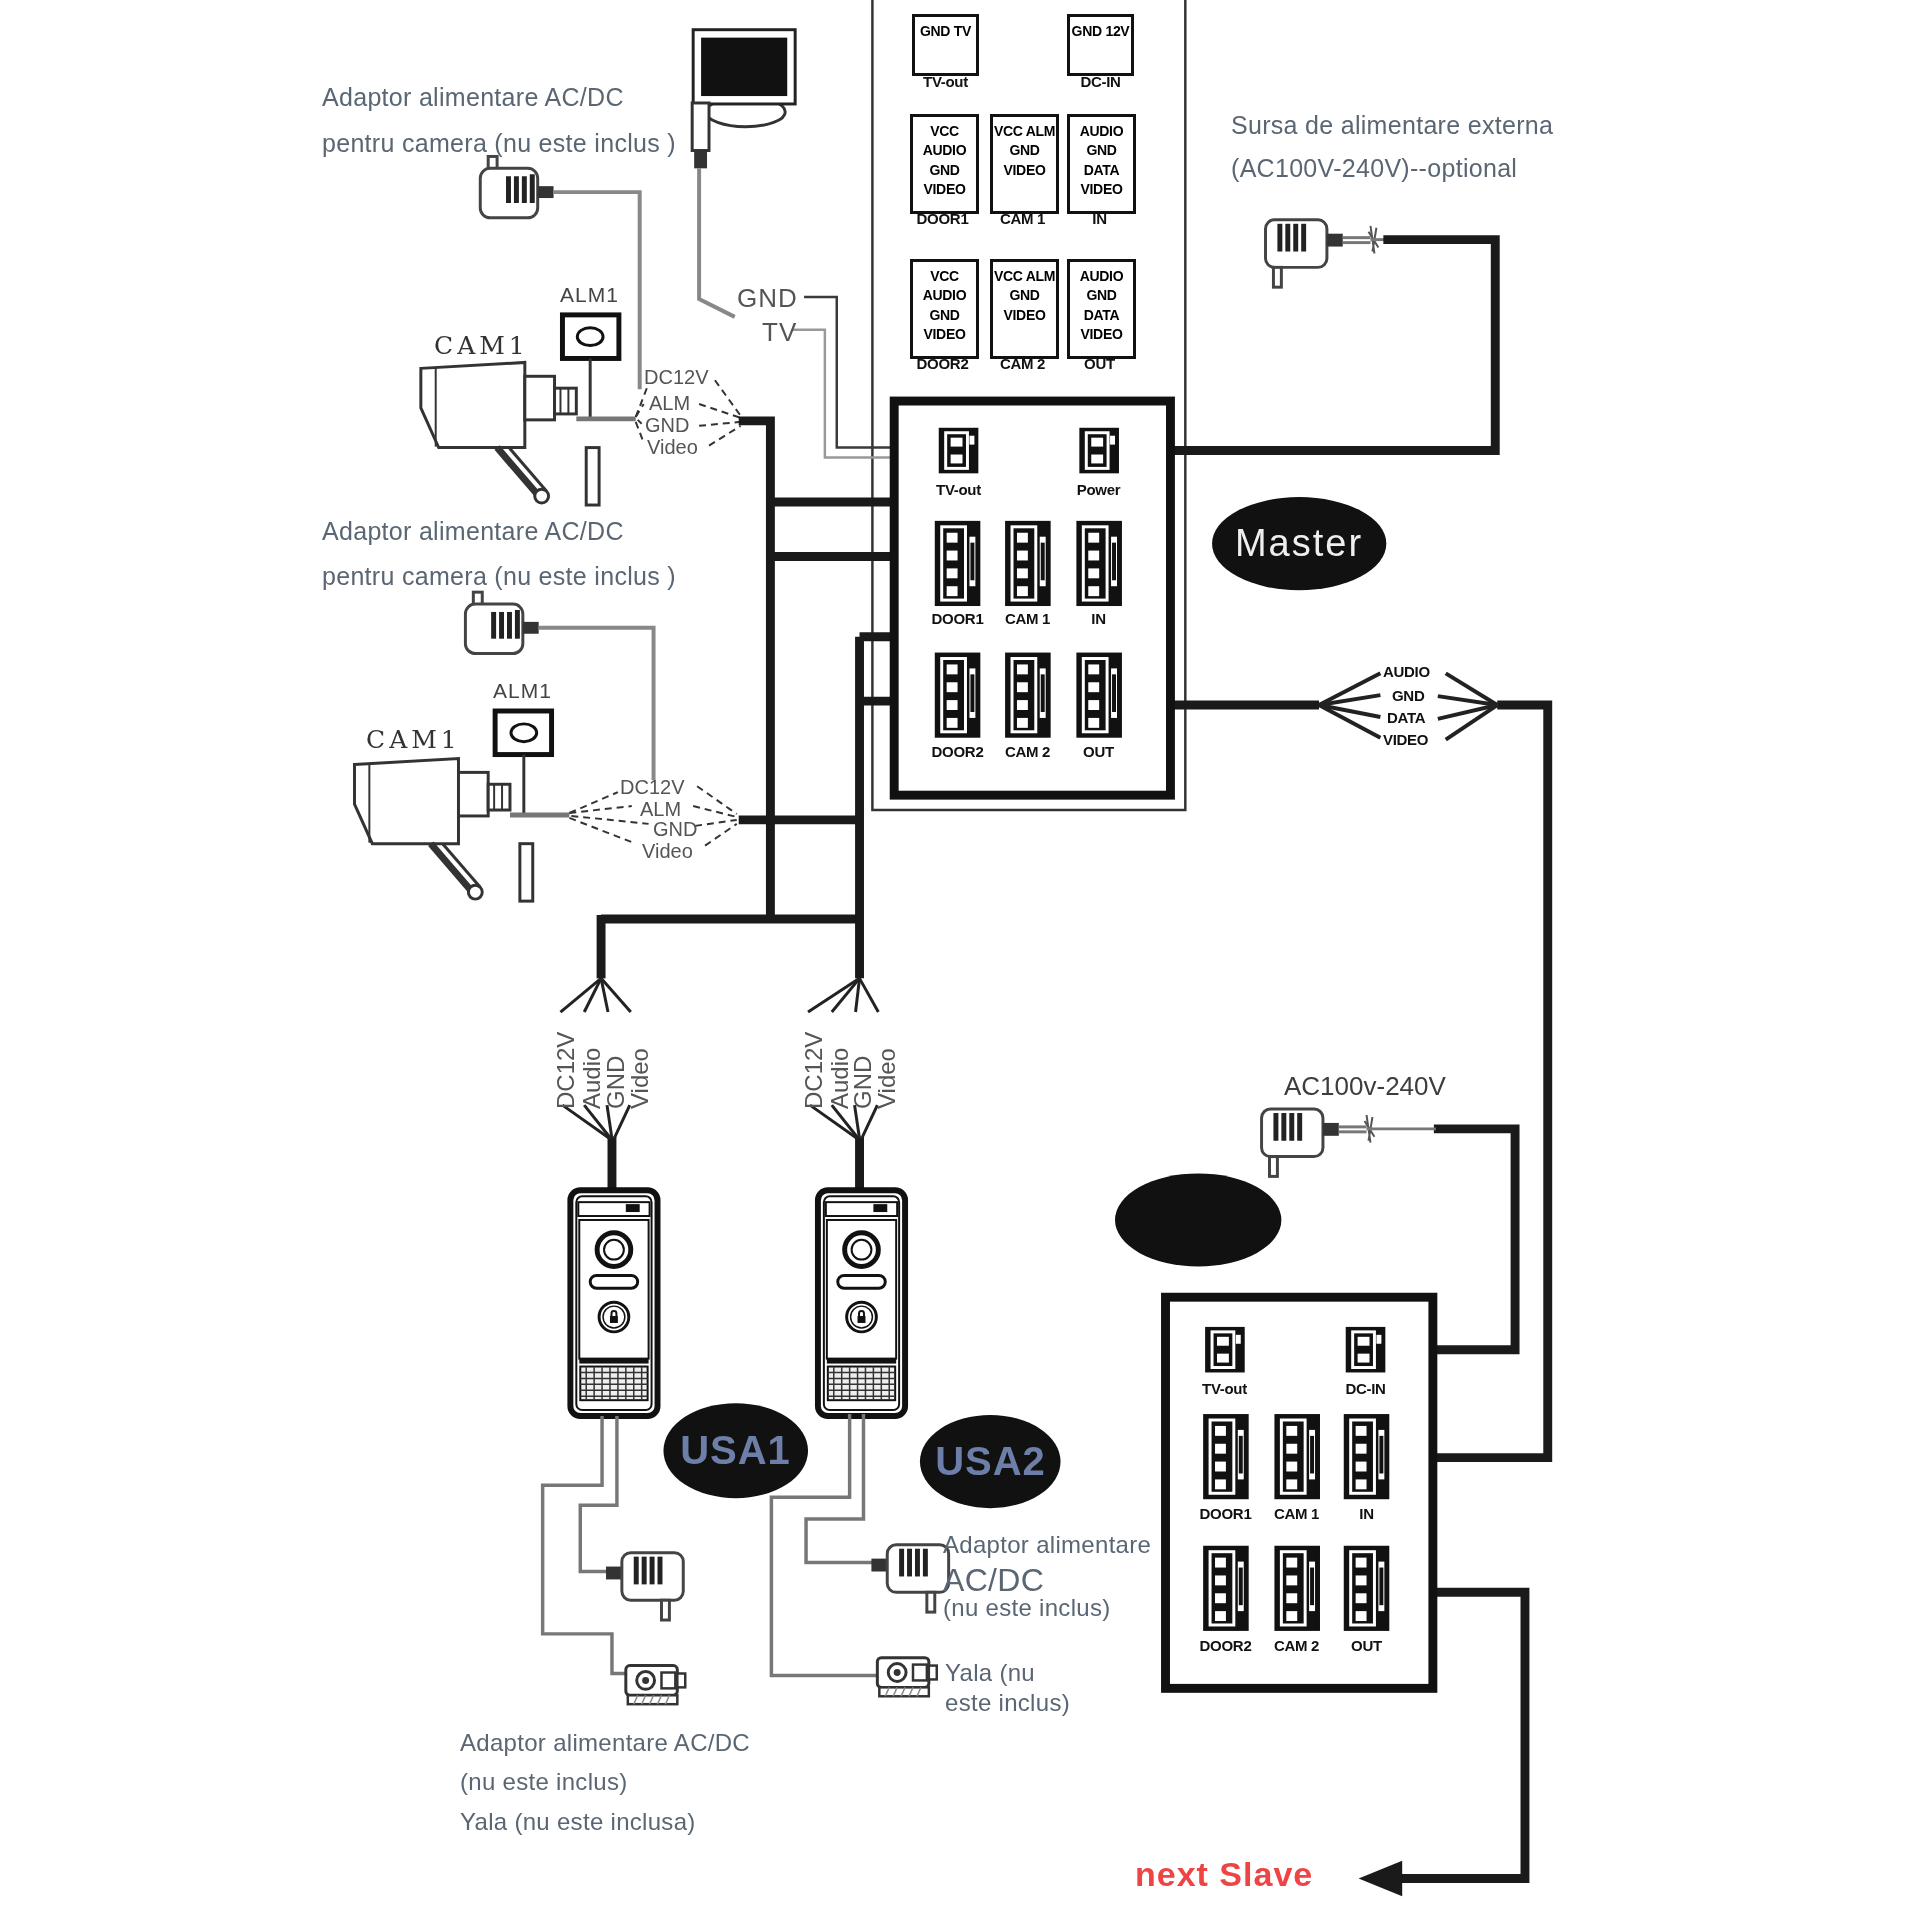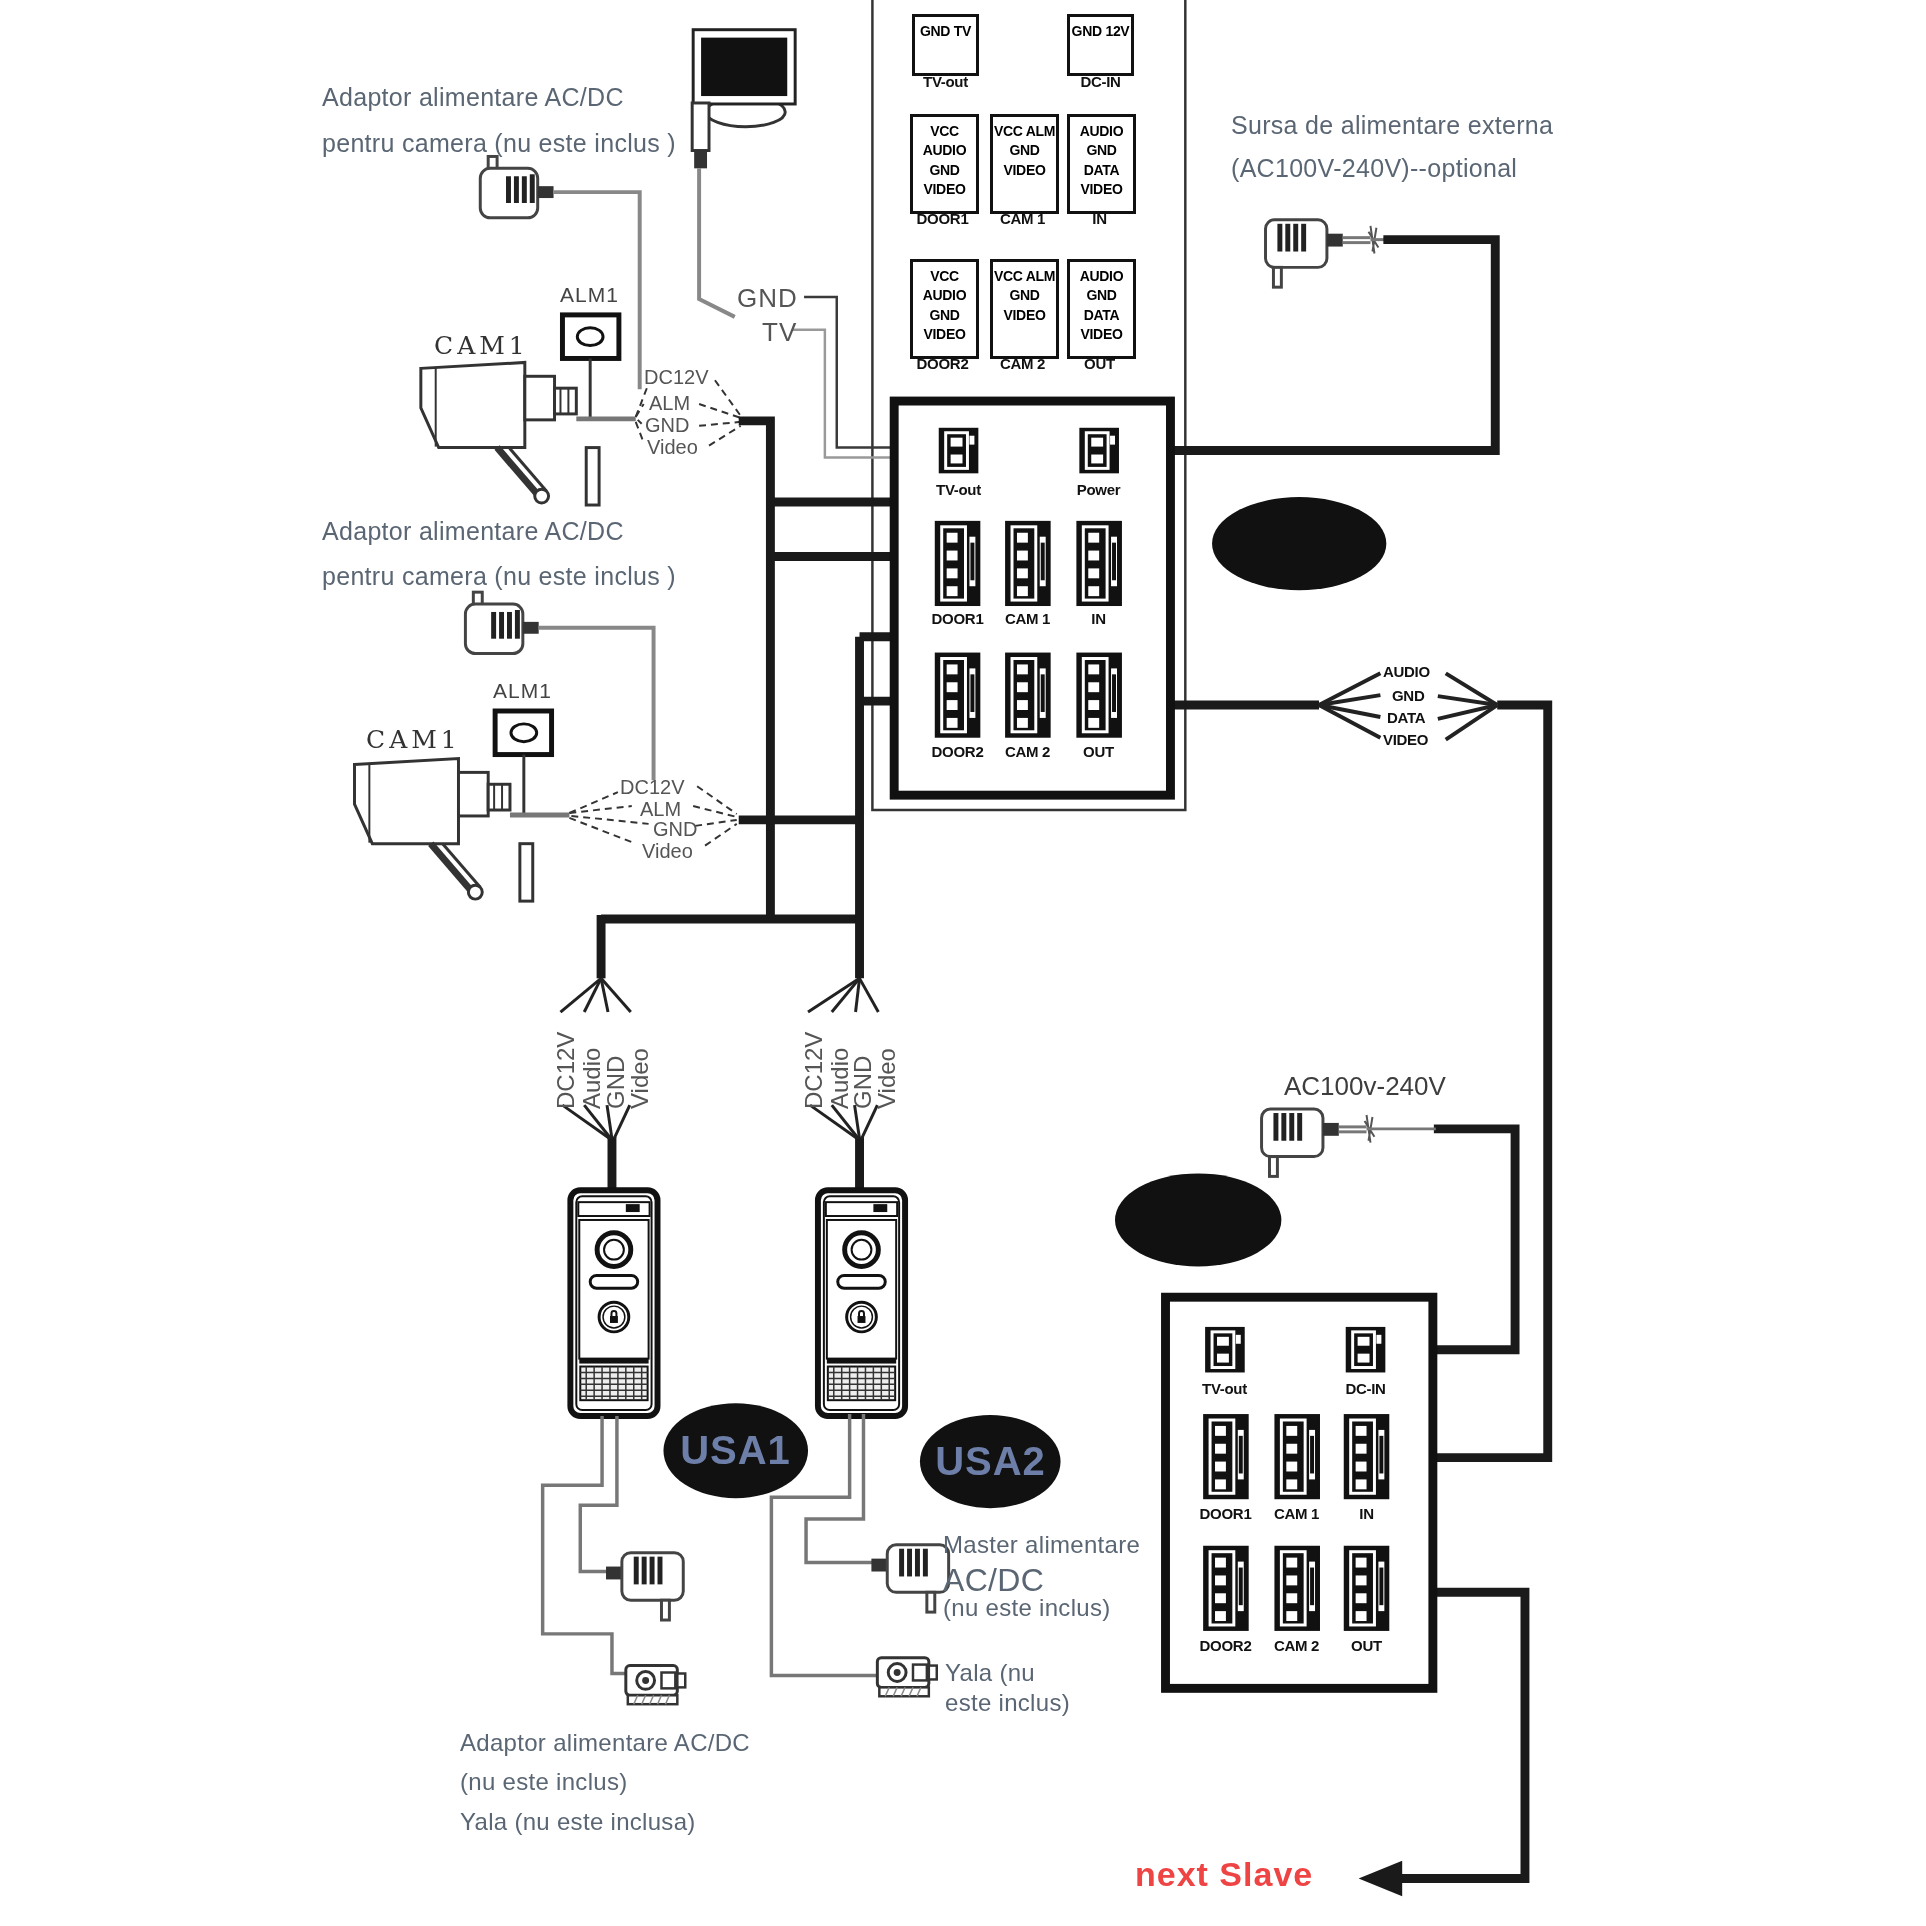--- a/index.html
+++ b/index.html
@@ -348,20 +348,21 @@
 <div class="lbl blklbl" style="left:1069px;top:610px;width:59px;">IN</div>
 <div class="lbl blklbl" style="left:928px;top:743px;width:59px;">DOOR2</div>
 <div class="lbl blklbl" style="left:998px;top:743px;width:59px;">CAM 2</div>
 <div class="lbl blklbl" style="left:1069px;top:743px;width:59px;">OUT</div>
 
 <div class="lbl buslbl" style="left:1383px;top:663px;">AUDIO</div>
 <div class="lbl buslbl" style="left:1392px;top:687px;">GND</div>
 <div class="lbl buslbl" style="left:1387px;top:709px;">DATA</div>
 <div class="lbl buslbl" style="left:1383px;top:731px;">VIDEO</div>
 
+<div class="badge white" style="left:1212px;top:497px;width:174px;height:93px;">Master</div>
 <div class="badge blue" style="left:663px;top:1403px;width:145px;height:95px;">USA1</div>
 <div class="badge blue" style="left:920px;top:1415px;width:141px;height:93px;">USA2</div>
 
 <div class="lbl rot" style="left:552px;top:1109px;">DC12V</div>
 <div class="lbl rot" style="left:578px;top:1109px;">Audio</div>
 <div class="lbl rot" style="left:602px;top:1109px;">GND</div>
 <div class="lbl rot" style="left:626px;top:1109px;">Video</div>
 
 <div class="lbl rot" style="left:800px;top:1109px;">DC12V</div>
 <div class="lbl rot" style="left:826px;top:1109px;">Audio</div>
@@ -371,21 +372,21 @@
 <div class="lbl ac" style="left:1260px;top:1071px;margin-left:24px;">AC100v-240V</div>
 <div class="lbl blklbl" style="left:1195px;top:1380px;width:59px;">TV-out</div>
 <div class="lbl blklbl" style="left:1336px;top:1380px;width:59px;">DC-IN</div>
 <div class="lbl blklbl" style="left:1196px;top:1505px;width:59px;">DOOR1</div>
 <div class="lbl blklbl" style="left:1267px;top:1505px;width:59px;">CAM 1</div>
 <div class="lbl blklbl" style="left:1337px;top:1505px;width:59px;">IN</div>
 <div class="lbl blklbl" style="left:1196px;top:1637px;width:59px;">DOOR2</div>
 <div class="lbl blklbl" style="left:1267px;top:1637px;width:59px;">CAM 2</div>
 <div class="lbl blklbl" style="left:1337px;top:1637px;width:59px;">OUT</div>
 
-<div class="lbl anno" style="left:943px;top:1531px;font-size:24px;">Master alimentare</div>
+<div class="lbl anno" style="left:943px;top:1531px;font-size:24px;">Adaptor alimentare</div>
 <div class="lbl anno" style="left:943px;top:1562px;font-size:32px;">AC/DC</div>
 <div class="lbl anno" style="left:943px;top:1594px;font-size:24px;">(nu este inclus)</div>
 <div class="lbl anno" style="left:945px;top:1659px;font-size:24px;">Yala (nu</div>
 <div class="lbl anno" style="left:945px;top:1689px;font-size:24px;">este inclus)</div>
 
 <div class="lbl anno" style="left:460px;top:1729px;font-size:24px;">Adaptor alimentare AC/DC</div>
 <div class="lbl anno" style="left:460px;top:1768px;font-size:24px;">(nu este inclus)</div>
 <div class="lbl anno" style="left:460px;top:1808px;font-size:24px;">Yala (nu este inclusa)</div>
 
 <div class="lbl next" style="left:1135px;top:1855px;">next Slave</div>

